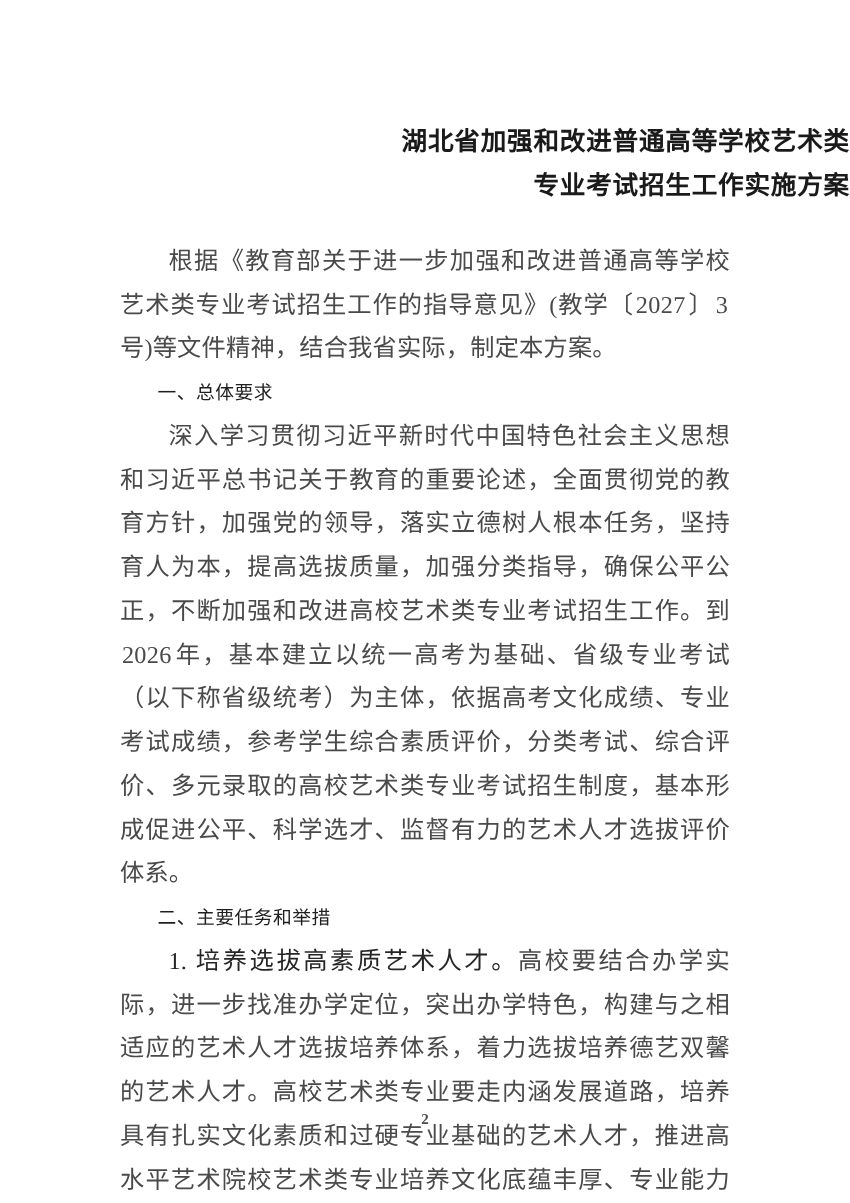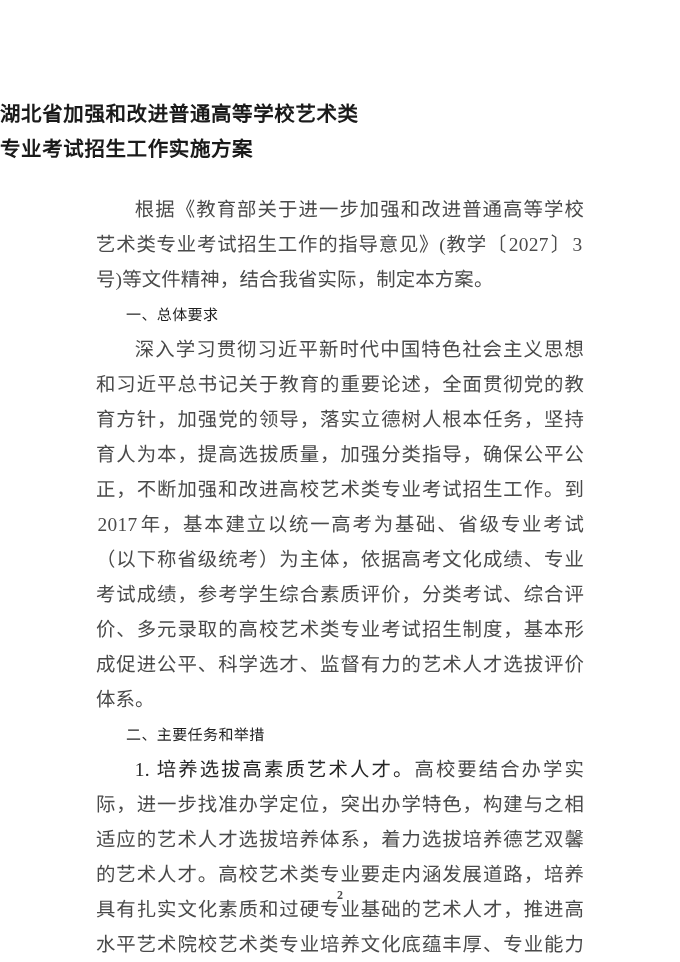--- a/index.html
+++ b/index.html
@@ -18,21 +18,21 @@
     overflow: hidden;
     box-sizing: border-box;
   }
 
   
   .doc-title {
     position: absolute;
     left: 0;
     top: 96px;
     width: 680px;
-    text-align: left;
+    text-align: right;
     font-family: "Liberation Sans", "DejaVu Sans", sans-serif;
     font-weight: 700;
     font-size: 20.5px;
     line-height: 35px;
     letter-spacing: 0.6px;
     color: #1a1a1a;
   }
   .doc-title .title-line {
     display: block;
     white-space: nowrap;
@@ -109,21 +109,21 @@
     <span class="title-line">湖北省加强和改进普通高等学校艺术类</span>
     <span class="title-line">专业考试招生工作实施方案</span>
   </div>
 
   <div class="body-block">
 
     <p class="para indent"><span>根据《教育部关于进一步加强和改进普通高等学校艺术类专业考试招生工作的指导意见》(教学〔</span><span class="num">2027</span><span>〕</span><span class="num">3</span><span>号)等文件精神，结合我省实际，制定本方案。</span></p>
 
     <h2 class="heading">一、总体要求</h2>
 
-    <p class="para indent"><span>深入学习贯彻习近平新时代中国特色社会主义思想和习近平总书记关于教育的重要论述，全面贯彻党的教育方针，加强党的领导，落实立德树人根本任务，坚持育人为本，提高选拔质量，加强分类指导，确保公平公正，不断加强和改进高校艺术类专业考试招生工作。到</span><span class="num">2017</span><span>年，基本建立以统一高考为基础、省级专业考试（以下称省级统考）为主体，依据高考文化成绩、专业考试成绩，参考学生综合素质评价，分类考试、综合评价、多元录取的高校艺术类专业考试招生制度，基本形成促进公平、科学选才、监督有力的艺术人才选拔评价体系。</span></p>
+    <p class="para indent"><span>深入学习贯彻习近平新时代中国特色社会主义思想和习近平总书记关于教育的重要论述，全面贯彻党的教育方针，加强党的领导，落实立德树人根本任务，坚持育人为本，提高选拔质量，加强分类指导，确保公平公正，不断加强和改进高校艺术类专业考试招生工作。到</span><span class="num">2026</span><span>年，基本建立以统一高考为基础、省级专业考试（以下称省级统考）为主体，依据高考文化成绩、专业考试成绩，参考学生综合素质评价，分类考试、综合评价、多元录取的高校艺术类专业考试招生制度，基本形成促进公平、科学选才、监督有力的艺术人才选拔评价体系。</span></p>
 
     <h2 class="heading">二、主要任务和举措</h2>
 
     <p class="para indent"><span class="lead-bold">1. 培养选拔高素质艺术人才。</span><span>高校要结合办学实际，进一步找准办学定位，突出办学特色，构建与之相适应的艺术人才选拔培养体系，着力选拔培养德艺双馨的艺术人才。高校艺术类专业要走内涵发展道路，培养具有扎实文化素质和过硬专业基础的艺术人才，推进高水平艺术院校艺术类专业培养文化底蕴丰厚、专业能力突出的拔尖艺术人才。</span></p>
 
   </div>
 
   <div class="page-number">2</div>
 
 </div>

